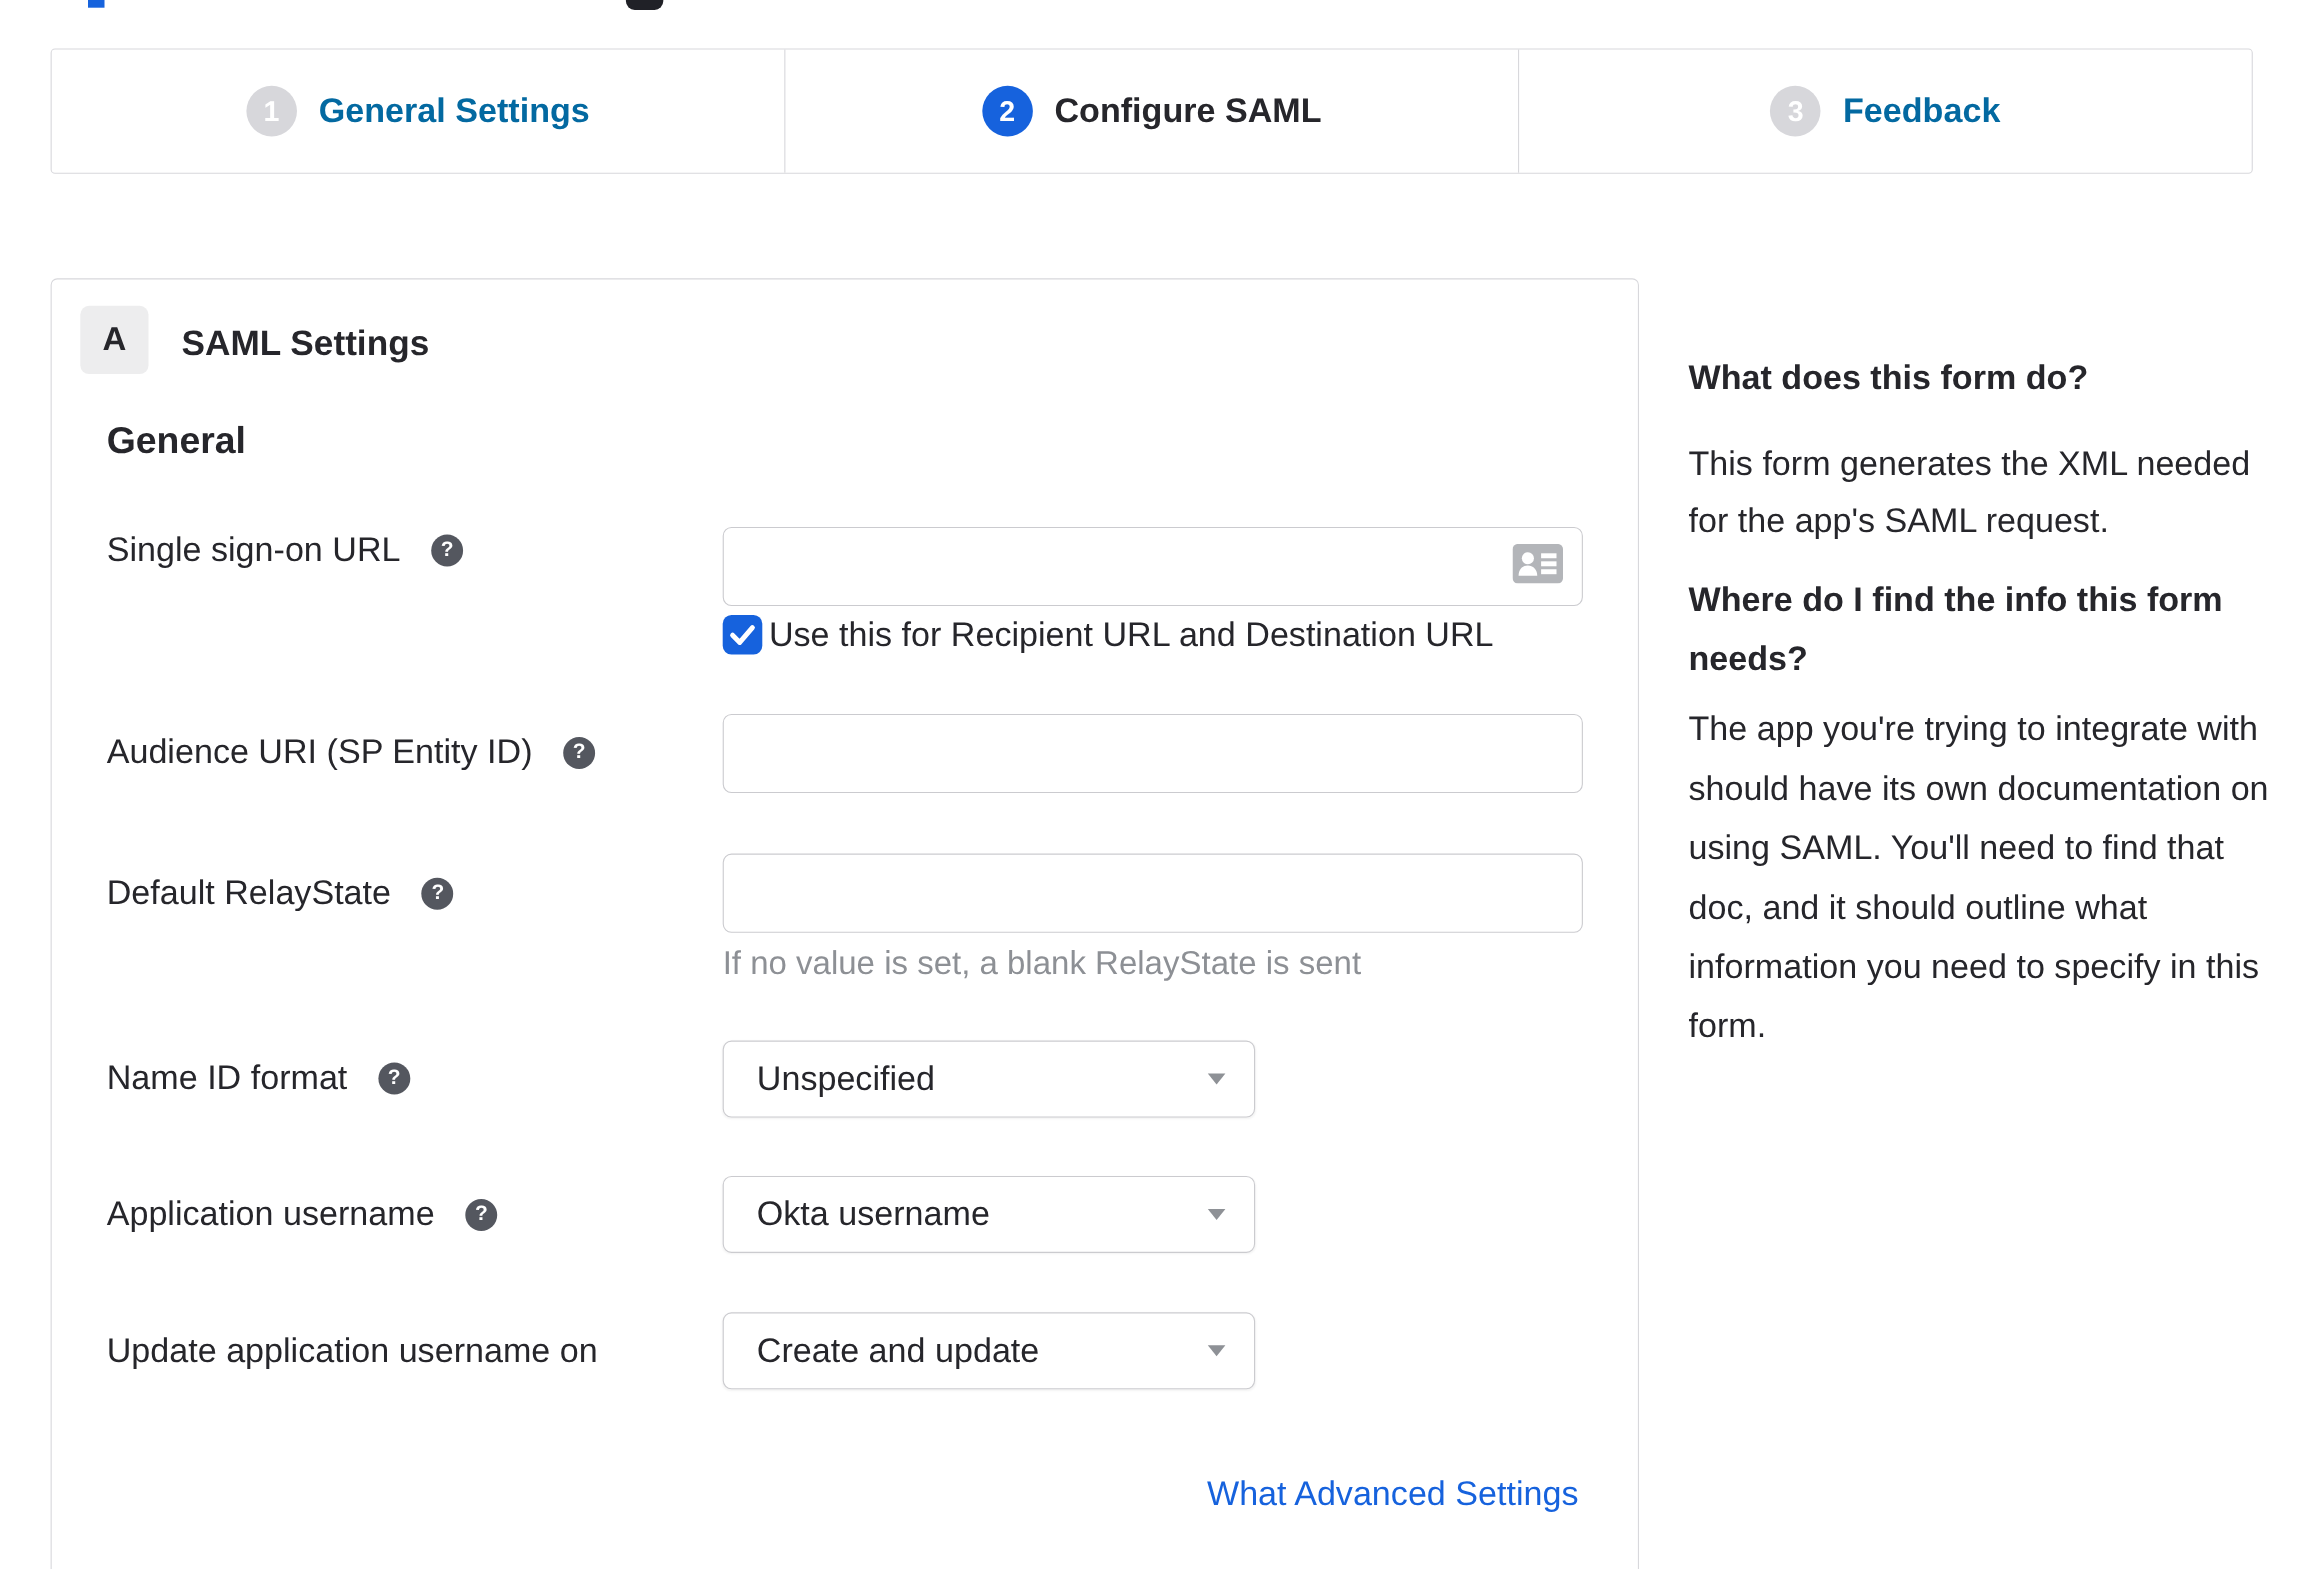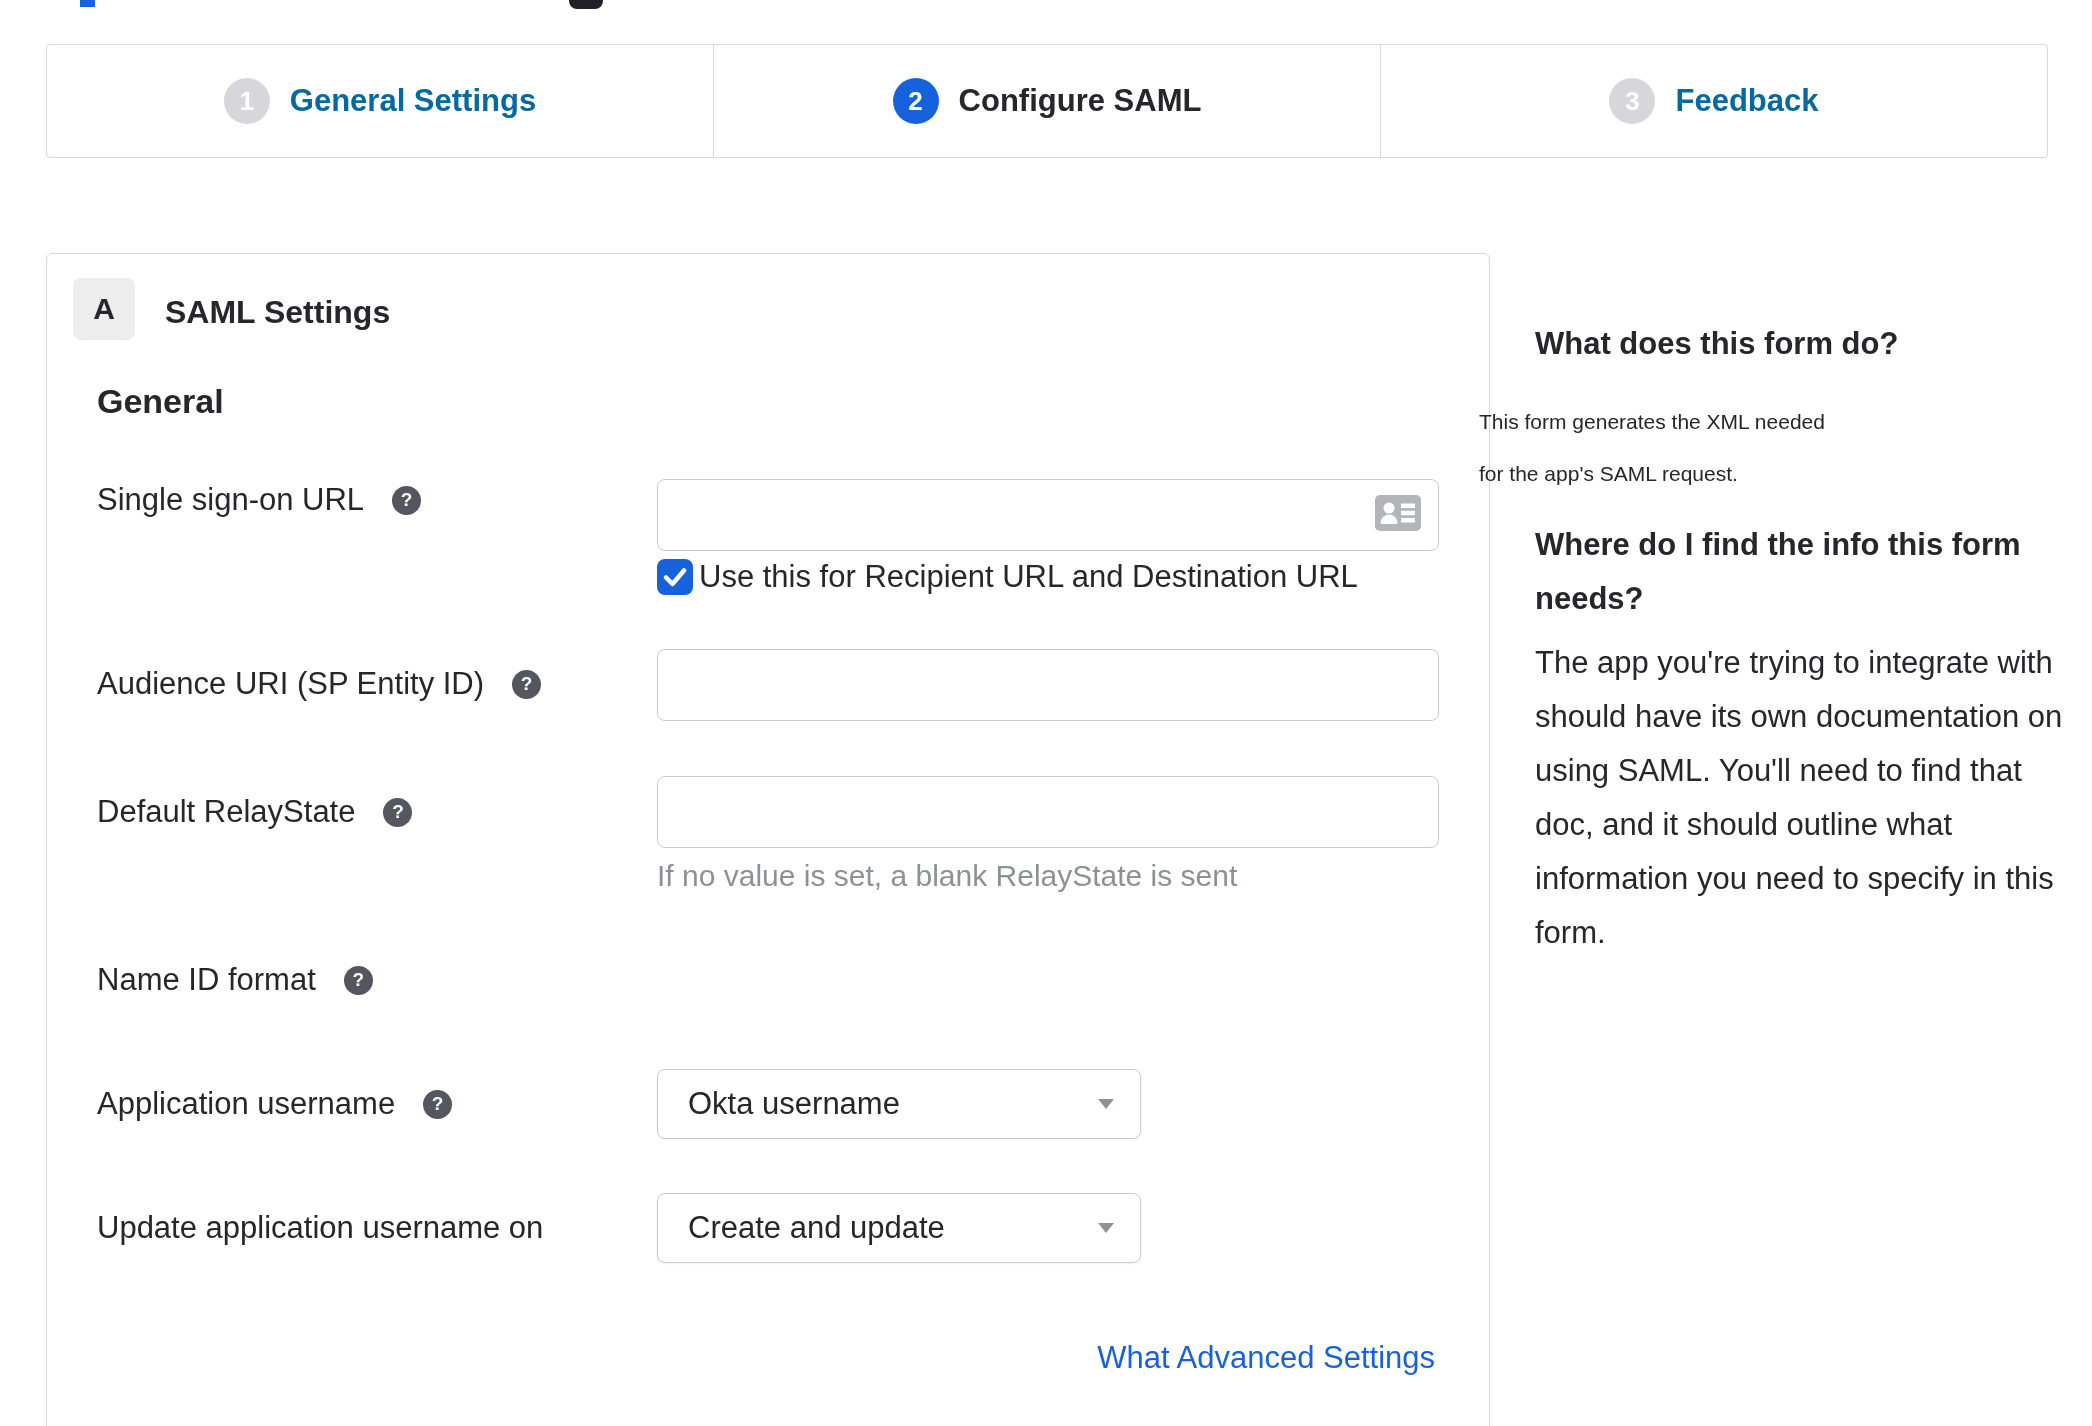--- a/index.html
+++ b/index.html
@@ -49,21 +49,21 @@
   .select { left:610px; width:484px; height:70px; border:1px solid #cbcbcf; border-radius:8px;
     background:#fff; display:flex; align-items:center; padding:0 60px 0 30px; font-size:31px;
     box-shadow:0 1px 2px rgba(0,0,0,0.05); cursor:pointer; }
   .caret { position:absolute; right:26px; top:50%; transform:translateY(-50%); width:0; height:0;
     border-left:8px solid transparent; border-right:8px solid transparent; border-top:10px solid #8e9196; }
 
   .adv-link { right:54px; top:1086px; font-size:31px; color:#1662dd; cursor:pointer; text-decoration:none; }
 
   
   .sb-h1 { left:1535px; top:326px; font-size:31px; font-weight:bold; }
-  .sb-p1 { left:1479px; top:396px; font-size:21px; line-height:52px; white-space:pre-line; }
+  .sb-p1 { left:1535px; top:396px; font-size:31px; line-height:52px; white-space:pre-line; }
   .sb-h2 { left:1535px; top:518px; font-size:31px; font-weight:bold; line-height:54px; white-space:pre-line; }
   .sb-p2 { left:1535px; top:636px; font-size:31px; line-height:54px; white-space:pre-line; }
 </style>
 </head>
 <body>
 
 <div class="abs blue-fragment"></div>
 <div class="abs dark-fragment"></div>
 
 <div class="abs stepper">
@@ -127,20 +127,24 @@
   </div>
   <div class="abs input-wrap" style="top:522px;">
     <input class="text-input" type="text" value="" style="">
   </div>
   <div class="abs hint">If no value is set, a blank RelayState is sent</div>
 
   <div class="abs field-label" style="top:708px;">
     <span>Name ID format</span>
     <span class="help">?</span>
   </div>
+  <div class="abs select" style="top:692px;">
+    <span>Unspecified</span>
+    <span class="caret"></span>
+  </div>
 
   <div class="abs field-label" style="top:832px;">
     <span>Application username</span>
     <span class="help">?</span>
   </div>
   <div class="abs select" style="top:815px;">
     <span>Okta username</span>
     <span class="caret"></span>
   </div>
 

